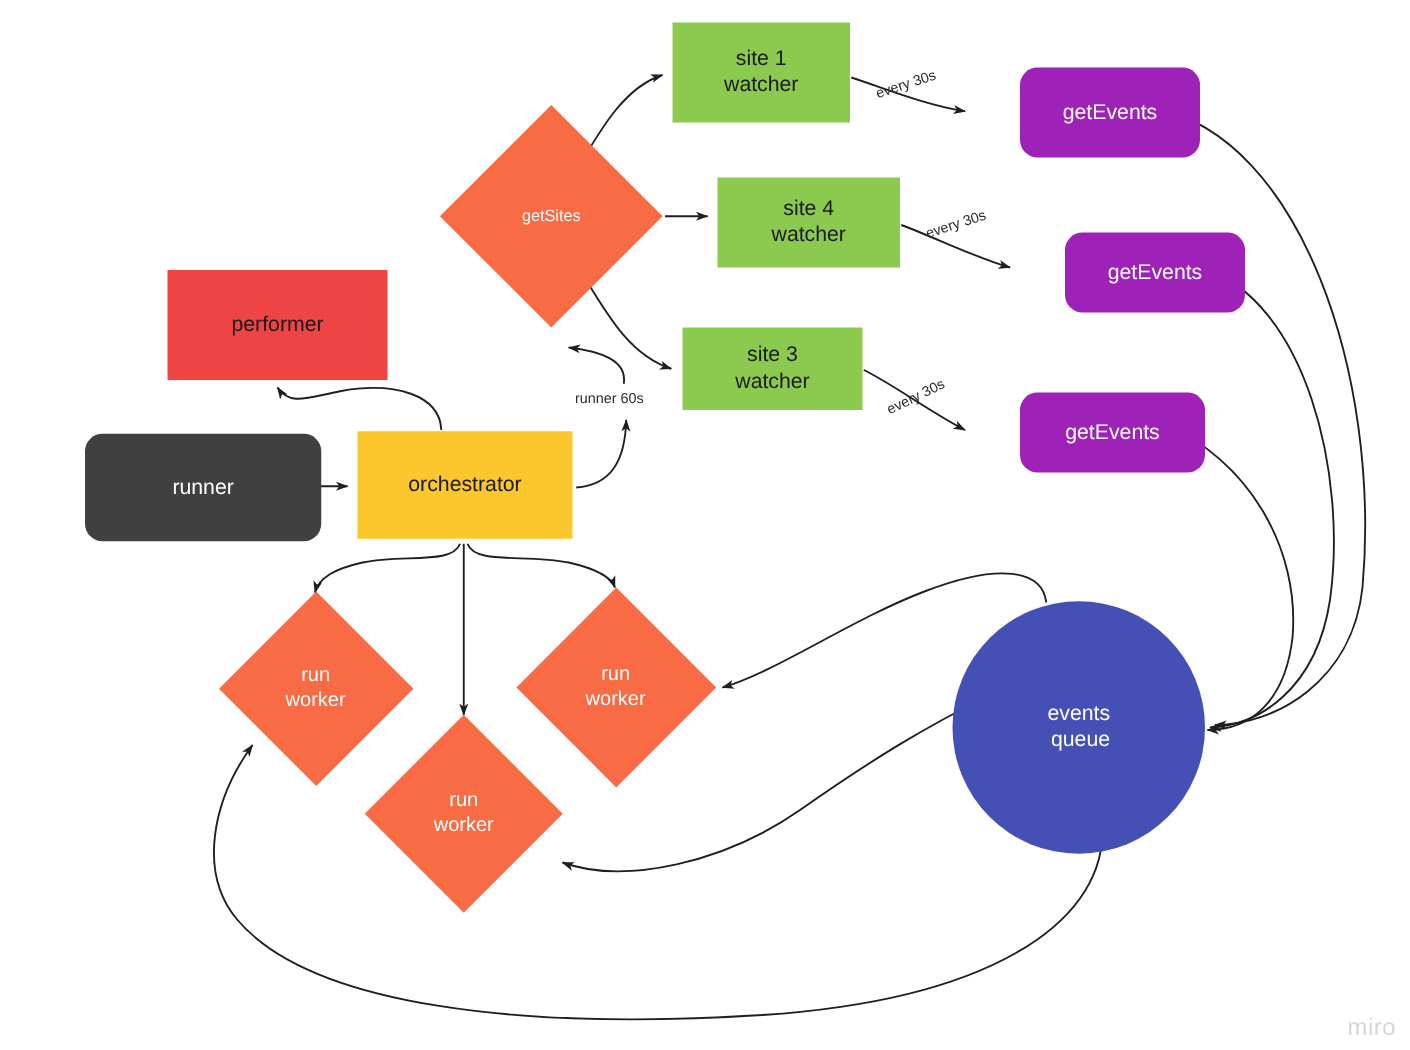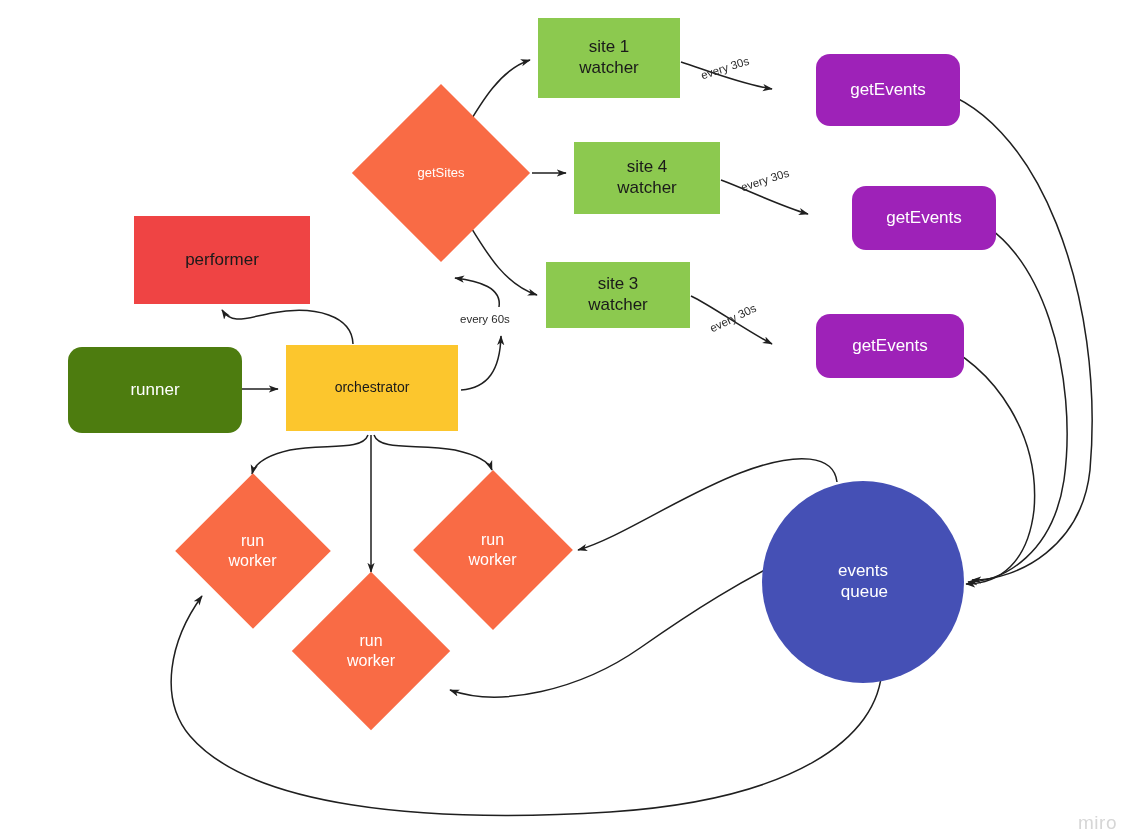--- a/index.html
+++ b/index.html
@@ -161,26 +161,26 @@
   </div>
 
   <div class="node rounded" style="left:780px; top:314px; width:148px; height:64px; background:#9E22B8;">
     <span class="label t-light" style="font-size:17px;">getEvents</span>
   </div>
 
   <div class="node rect" style="left:134px; top:216px; width:176px; height:88px; background:#ef4444;">
     <span class="label t-dark" style="font-size:17px;">performer</span>
   </div>
 
-  <div class="node rounded" style="left:32px; top:347px; width:174px; height:86px; background:#4d7c0f;">
+  <div class="node rounded" style="left:32px; top:347px; width:189px; height:86px; background:#404040;">
     <span class="label t-light" style="font-size:17px;">runner</span>
   </div>
 
   <div class="node rect" style="left:286px; top:345px; width:172px; height:86px; background:#FCC62D;">
-    <span class="label t-dark" style="font-size:14px;">orchestrator</span>
+    <span class="label t-dark" style="font-size:17px;">orchestrator</span>
   </div>
 
   <div class="node diamond" style="left:175px; top:473px; width:155px; height:155px;">
     <span class="shape" style="width:110px; height:110px; background:#F96B45;"></span>
     <span class="label t-light" style="font-size:16px;">run
 worker</span>
   </div>
 
   <div class="node diamond" style="left:413px; top:470px; width:159px; height:159px;">
     <span class="shape" style="width:113px; height:113px; background:#F96B45;"></span>
@@ -198,17 +198,17 @@
     <span class="label t-light" style="font-size:17px;">events
 queue</span>
   </div>
 
   <div class="edge-label" style="left:700px; top:62px; transform:rotate(-18deg);">every 30s</div>
 
   <div class="edge-label" style="left:740px; top:174px; transform:rotate(-18deg);">every 30s</div>
 
   <div class="edge-label" style="left:708px; top:312px; transform:rotate(-26deg);">every 30s</div>
 
-  <div class="edge-label" style="left:460px; top:313px;">every 60s</div>
+  <div class="edge-label" style="left:460px; top:313px;">runner 60s</div>
 
   <div class="watermark" style="left:1078px; top:812px;">miro</div>
 
 </div>
 
 </body></html>

